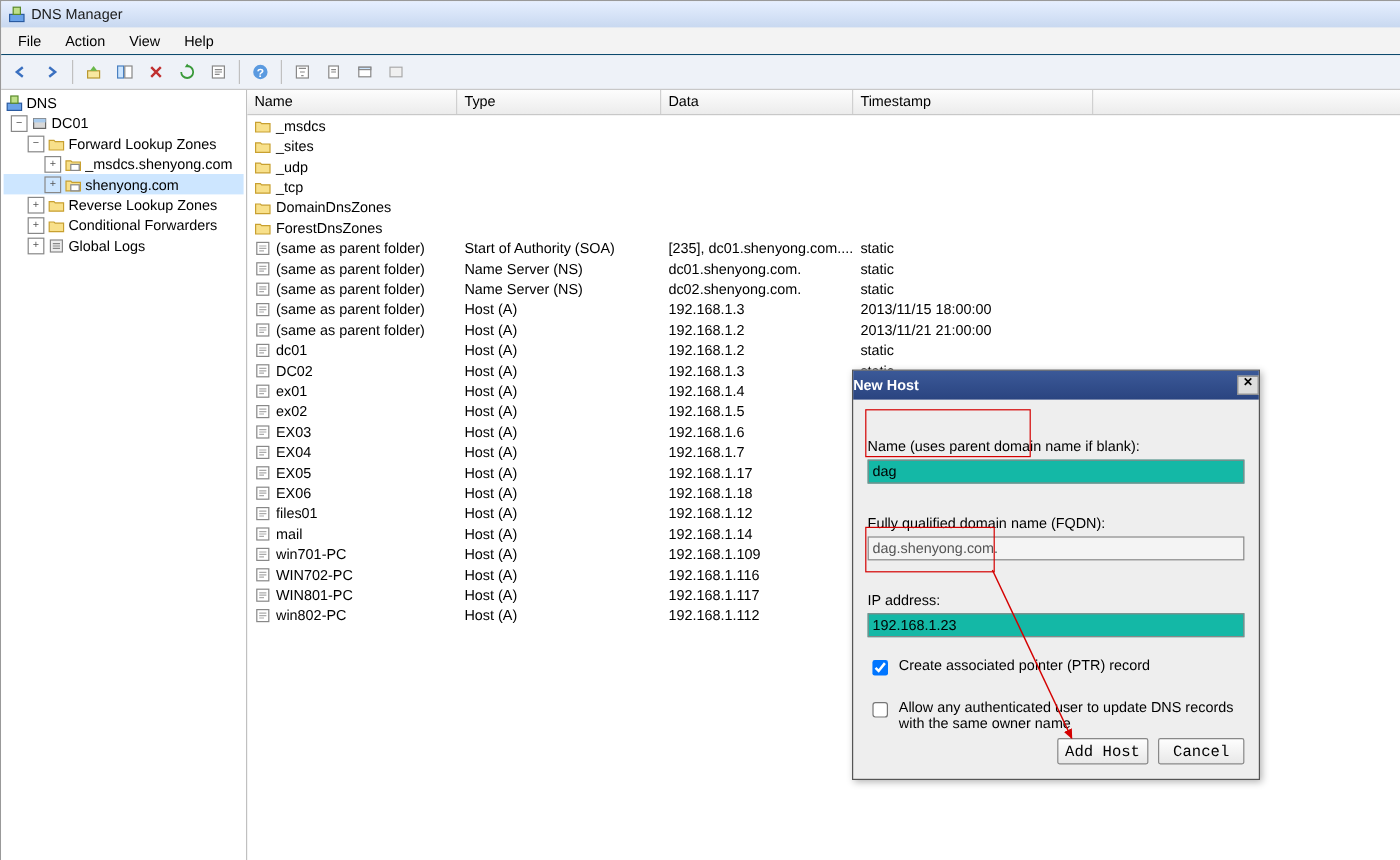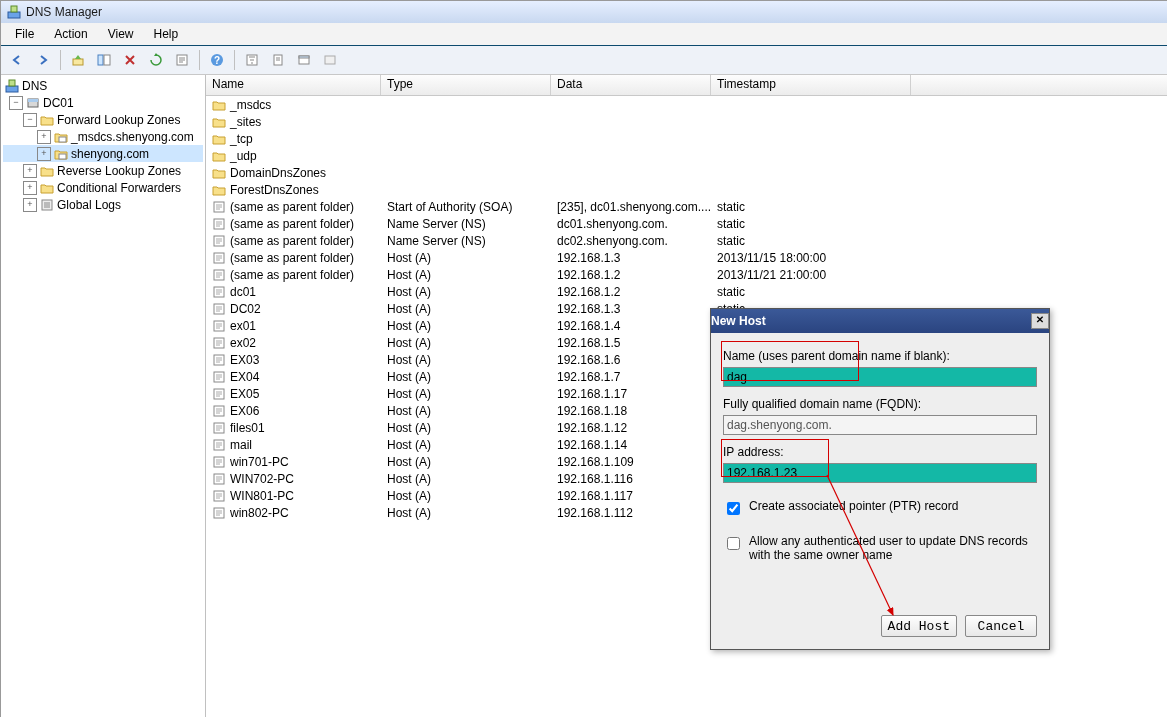--- a/index.html
+++ b/index.html
@@ -25,21 +25,21 @@
 .list-rows{}
 .row{display:flex;height:17px;align-items:center}
 .row .cell{padding:0 6px;box-sizing:border-box;overflow:hidden;white-space:nowrap;display:flex;align-items:center}
 .row .ic{width:14px;height:14px;margin-right:4px;display:inline-block;flex-shrink:0}
 
 
 .dialog{position:absolute;left:709px;top:307px;width:338px;height:340px;background:#eee;border:1px solid #555;box-shadow:2px 2px 6px rgba(0,0,0,.3)}
 .dlg-title{height:24px;background:linear-gradient(#3b5998,#2a4480);color:#fff;font-weight:bold;display:flex;align-items:center;padding:0 0;justify-content:space-between}
 .dlg-close{width:16px;height:14px;background:#ddd;color:#000;border:1px solid #888;font-size:10px;line-height:12px;text-align:center;cursor:pointer}
 .dlg-body{padding:10px 12px;display:flex;flex-direction:column;gap:4px}
-.dlg-body label{display:block;margin-top:6px}
+.dlg-body label{display:block;margin-top:22px}
 .dlg-body input[type=text]{width:100%;height:20px;border:1px solid #888;padding:1px 3px;box-sizing:border-box;font-family:inherit;font-size:12px;background:#14b8a6}
 .readonly{background:#f4f4f4!important;color:#555}
 .chk-row{display:flex;align-items:flex-start;gap:6px;margin-top:12px}
 .dlg-buttons{position:absolute;right:12px;bottom:12px;display:flex;gap:8px}
 .btn{min-width:72px;height:22px;border:1px solid #888;background:linear-gradient(#fefefe,#e8e8e8);border-radius:2px;cursor:pointer;font-family:Liberation Mono, monospace;font-size:13px}
 
 
 .anno{position:absolute;border:1px solid #d40000;pointer-events:none}
 .arrow-line{position:absolute;pointer-events:none}
 
@@ -263,34 +263,34 @@
             <div class="cell c3"></div>
             <div class="cell c4"></div>
           </div>
           <div class="row">
             <div class="cell c1">
               <span class="ic">
                 <svg width="14" height="14">
                   <path d="M1 4h4l1 1h7v7H1z" fill="#f8e08a" stroke="#c8a030"></path>
                 </svg>
               </span>
-              <span>_tcp</span>
+              <span>_udp</span>
             </div>
             <div class="cell c2"></div>
             <div class="cell c3"></div>
             <div class="cell c4"></div>
           </div>
           <div class="row">
             <div class="cell c1">
               <span class="ic">
                 <svg width="14" height="14">
                   <path d="M1 4h4l1 1h7v7H1z" fill="#f8e08a" stroke="#c8a030"></path>
                 </svg>
               </span>
-              <span>_udp</span>
+              <span>_tcp</span>
             </div>
             <div class="cell c2"></div>
             <div class="cell c3"></div>
             <div class="cell c4"></div>
           </div>
           <div class="row">
             <div class="cell c1">
               <span class="ic">
                 <svg width="14" height="14">
                   <path d="M1 4h4l1 1h7v7H1z" fill="#f8e08a" stroke="#c8a030"></path>

